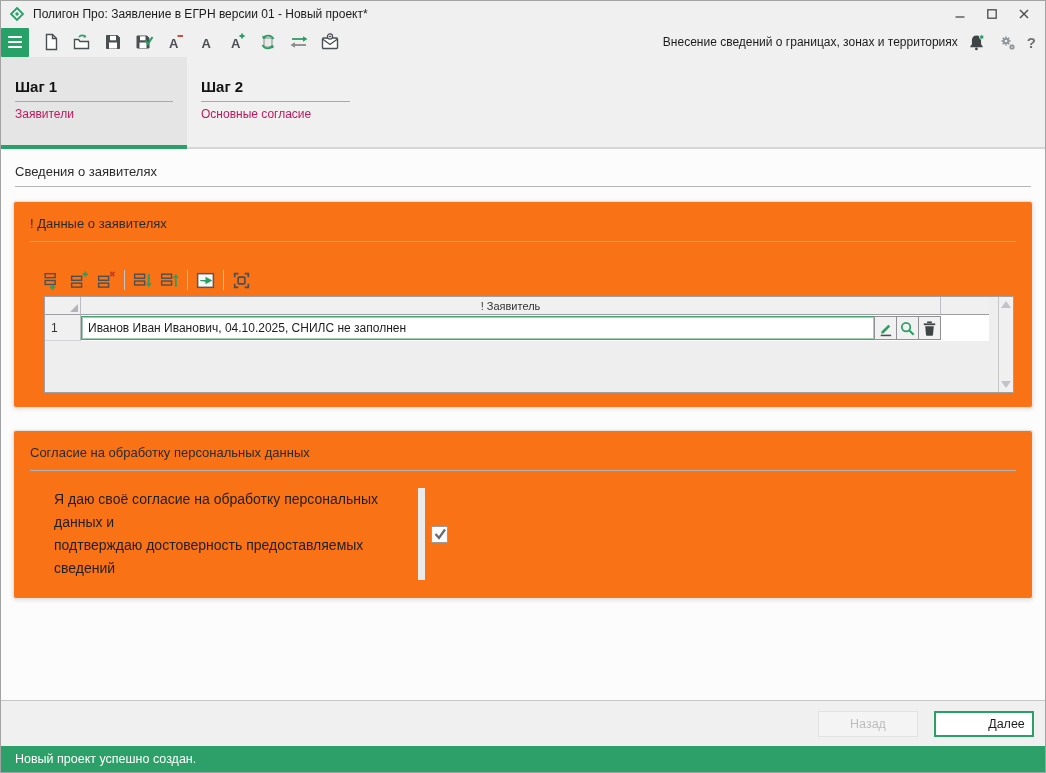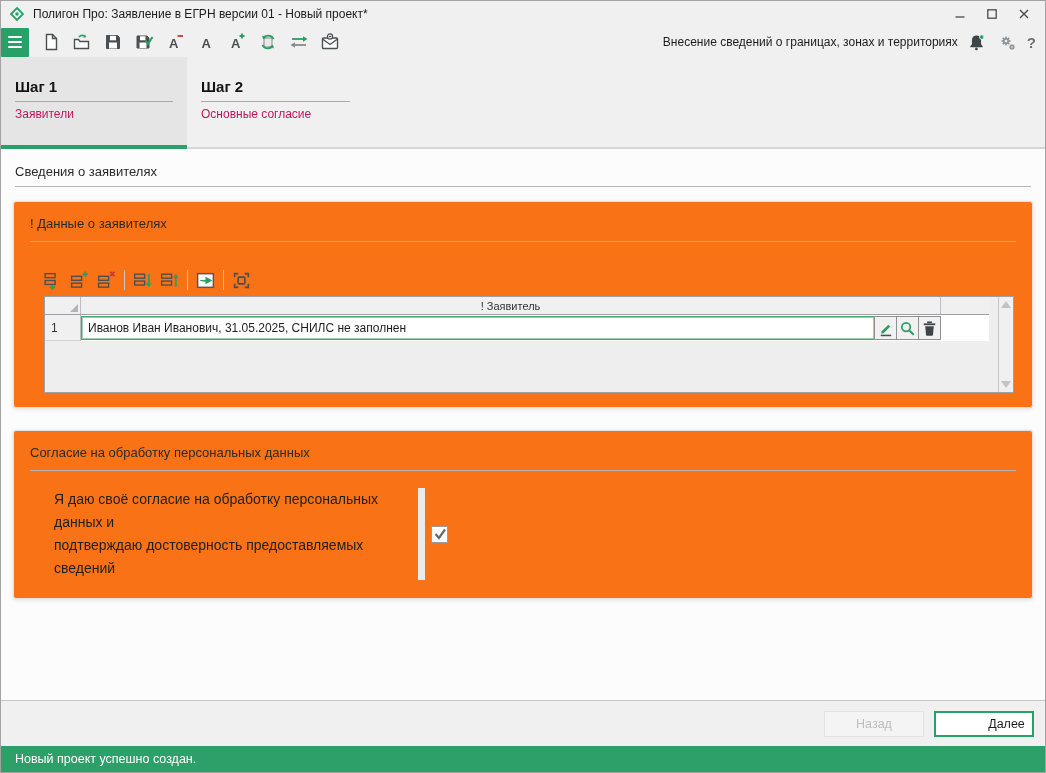--- a/index.html
+++ b/index.html
@@ -71,21 +71,21 @@
   
   .consent-card { margin-top:22px; padding-bottom:18px; }
   .consent-row { display:flex; align-items:center; margin:17px 0 0 24px; }
   .consent-label { width:356px; font-size:14px; color:#1f1f1f; line-height:1.65; }
   .consent-label span { display:block; }
   .consent-strip { width:7px; align-self:stretch; background:#eaeaea; margin-left:8px; }
   .checkbox { width:17px; height:17px; border:1px solid #9b9b9b; background:#fbfbfb; margin-left:6px;
     display:flex; align-items:center; justify-content:center; cursor:pointer; }
   
   .footer { height:46px; background:#f0f0f0; border-top:1px solid #c6c6c6; display:flex; align-items:center;
-    justify-content:flex-end; gap:10px; padding-right:11px; }
+    justify-content:flex-end; gap:16px; padding-right:11px; }
   .btn { height:26px; width:100px; font-size:12.5px; font-family:inherit; cursor:pointer; }
   .btn-back { background:#f4f4f4; border:1px solid #e2e2e2; color:#bdbdbd; }
   .btn-next { background:#ffffff; border:2px solid #27a168; color:#1d1d1d;padding-left:45px; }
   .statusbar { height:26px; background:#2d9f68; color:#fff; font-size:12.5px; display:flex; align-items:center; padding-left:14px; }
 </style>
 </head>
 <body>
 
 <div class="window">
 
@@ -304,21 +304,21 @@
           <div class="grid-header">
             <div class="col-corner">
               <div class="corner-tri"></div>
             </div>
             <div class="col-main">! Заявитель</div>
             <div class="col-tail"></div>
           </div>
           <div class="grid-row">
             <div class="row-num">1</div>
             <div class="row-editor">
-              <div class="editor-input">Иванов Иван Иванович, 31.05.2025, СНИЛС не заполнен</div>
+              <div class="editor-input">Иванов Иван Иванович, 04.10.2025, СНИЛС не заполнен</div>
               <button class="cell-btn">
                 <svg width="19" height="19" viewBox="0 0 20 20">
                   <path d="M6 13 L13 6 L15 8 L8 15 L5.5 15.5 z" fill="#2b9e63"></path>
                   <rect x="5" y="16.5" width="11" height="1.6" fill="#4a4f52"></rect>
                 </svg>
               </button>
               <button class="cell-btn">
                 <svg width="19" height="19" viewBox="0 0 20 20">
                   <circle cx="8.5" cy="8.5" r="4.5" fill="none" stroke="#2b9e63" stroke-width="1.8"></circle>
                   <line x1="12" y1="12" x2="16.5" y2="16.5" stroke="#2b9e63" stroke-width="2.2"></line>

